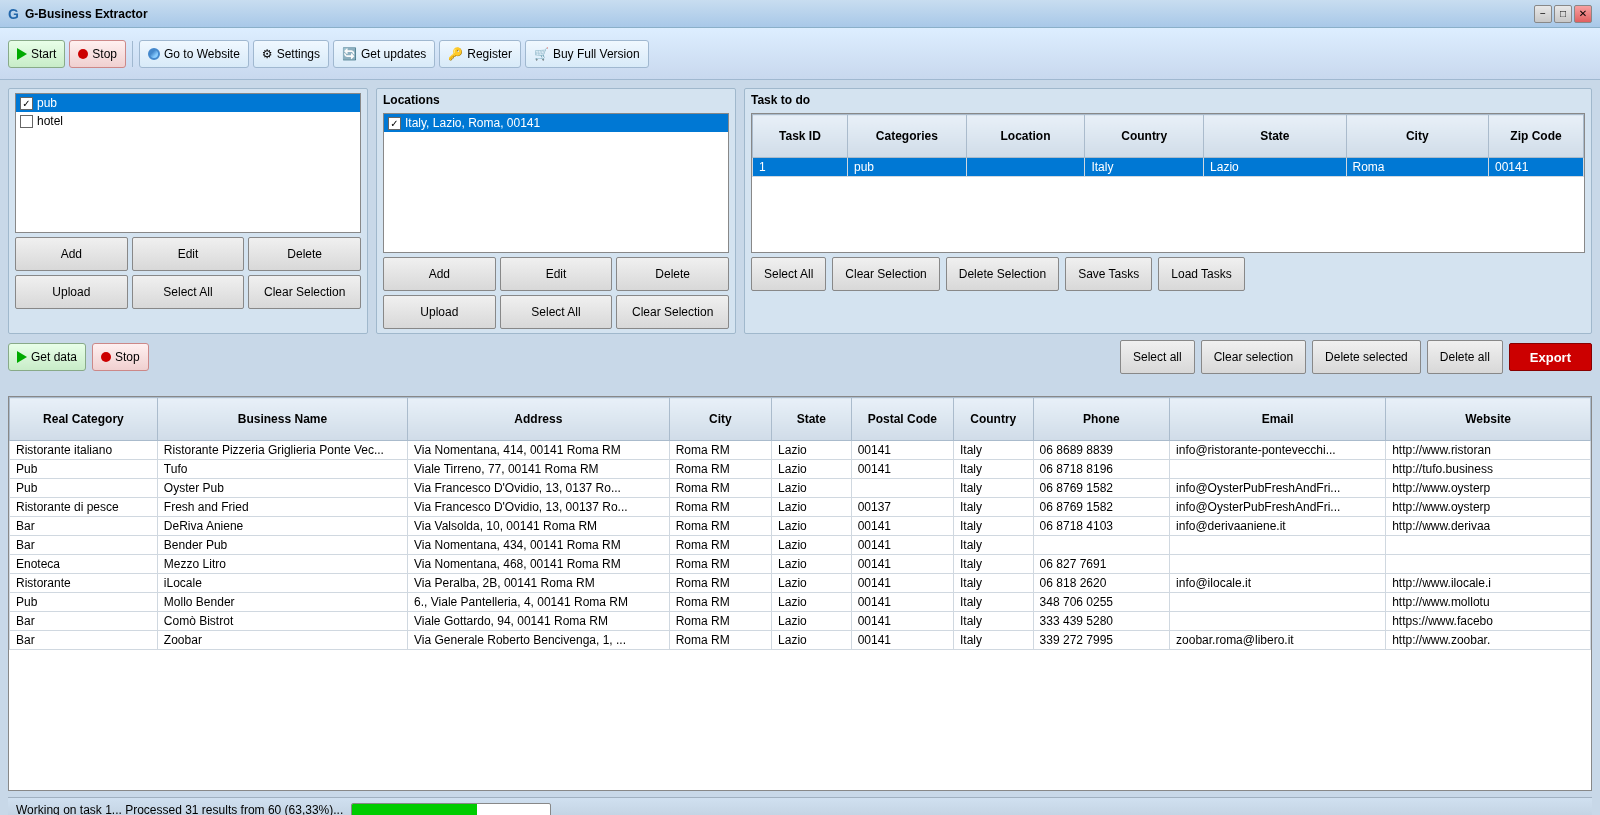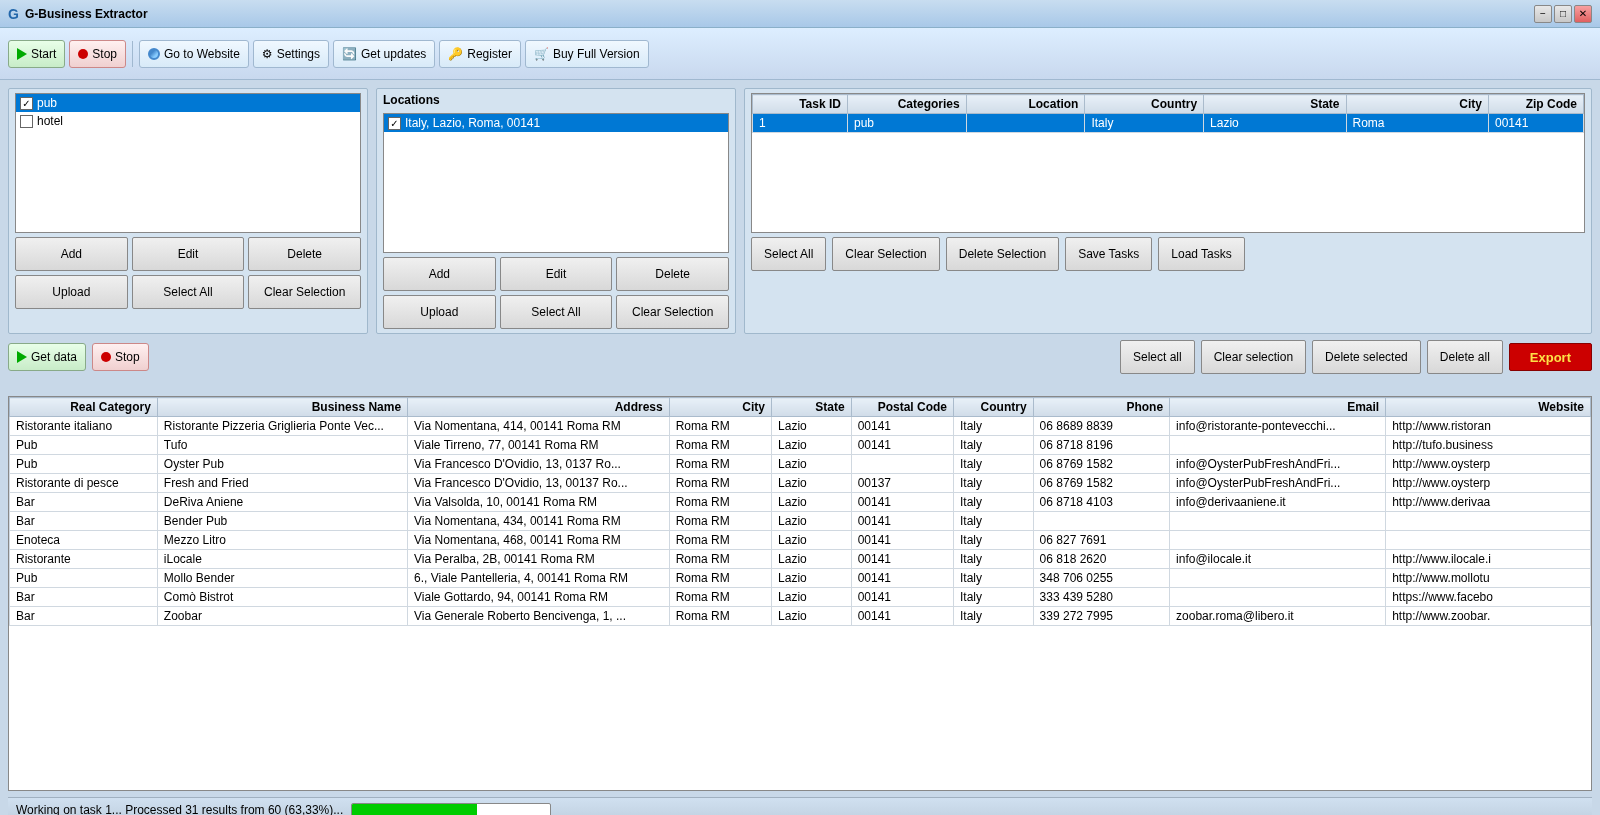--- a/index.html
+++ b/index.html
@@ -179,22 +179,22 @@
 
     table {
       border-collapse: collapse;
       width: 100%;
       font-size: 12px;
     }
 
     thead th {
       background: linear-gradient(to bottom, #e8f0f8, #d0dce8);
       border: 1px solid #aabbcc;
-      padding: 2px 6px;
-      text-align: right;
+      padding: 14px 6px;
+      text-align: center;
       font-weight: bold;
       white-space: nowrap;
       position: sticky;
       top: 0;
     }
 
     tbody td {
       border: 1px solid #d0d8e0;
       padding: 2px 6px;
       white-space: nowrap;
@@ -221,21 +221,21 @@
     .btn-get-data {
       background: linear-gradient(to bottom, #e8ffe8, #c8ecc8);
       border: 1px solid #88aa88;
     }
     .btn-stop {
       background: linear-gradient(to bottom, #fff0f0, #f0d0d0);
       border: 1px solid #cc8888;
     }
     .btn-export {
       background: #cc0000;
-      color: #fde047;
+      color: #ffffff;
       border: 1px solid #880000;
       padding: 4px 20px;
       font-weight: bold;
       font-size: 13px;
       height: 28px;
       cursor: pointer;
       border-radius: 2px;
     }
 
     .data-table-wrap {
@@ -377,20 +377,21 @@
         </div>
         <div class="btn-row">
           <button class="btn btn-wide">Upload</button>
           <button class="btn btn-wide">Select All</button>
           <button class="btn btn-wide">Clear Selection</button>
         </div>
       </div>
     </div>
 
     <div class="panel tasks-panel">
+      <div class="panel-title">Task to do</div>
       <div class="panel-content">
         <div class="task-table-wrap">
           <table>
             <thead>
               <tr>
                 <th style="width:80px;">Task ID</th>
                 <th style="width:100px;">Categories</th>
                 <th style="width:100px;">Location</th>
                 <th style="width:100px;">Country</th>
                 <th style="width:120px;">State</th>

